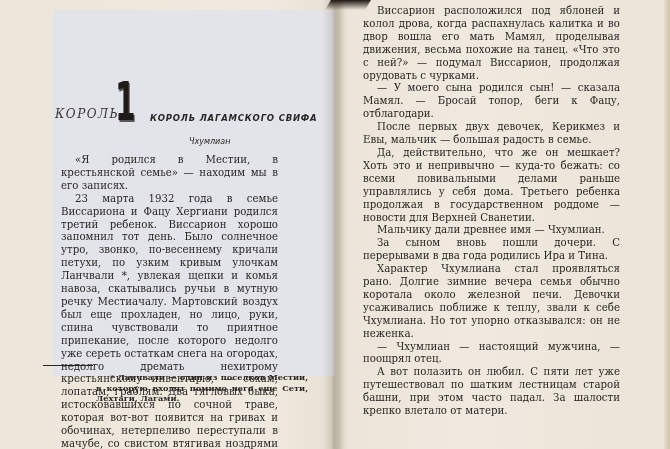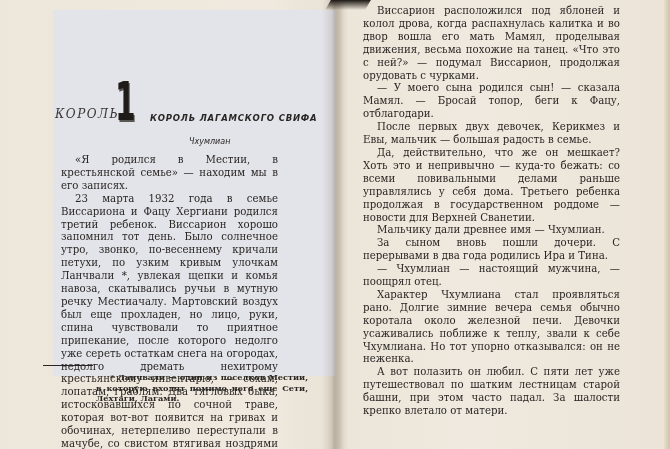--- a/index.html
+++ b/index.html
@@ -97,20 +97,20 @@
 
   <div class="page-number">27</div>
 
   <div class="text-col right-body">
     <p>Виссарион расположился под яблоней и колол дрова, когда распахнулась калитка и во двор вошла его мать Мамял, проделывая движения, весьма похожие на танец. «Что это с ней?» — подумал Виссарион, продолжая орудовать с чурками.</p>
     <p>— У моего сына родился сын! — сказала Мамял. — Бросай топор, беги к Фацу, отблагодари.</p>
     <p>После первых двух девочек, Керикмез и Евы, мальчик — большая радость в семье.</p>
     <p>Да, действительно, что же он мешкает? Хоть это и непривычно — куда-то бежать: со всеми повивальными делами раньше управлялись у себя дома. Третьего ребенка продолжая в государственном роддоме — новости для Верхней Сванетии.</p>
     <p>Мальчику дали древнее имя — Чхумлиан.</p>
     <p>За сыном вновь пошли дочери. С перерывами в два года родились Ира и Тина.</p>
+    <p>Характер Чхумлиана стал проявляться рано. Долгие зимние вечера семья обычно коротала около железной печи. Девочки усаживались поближе к теплу, звали к себе Чхумлиана. Но тот упорно отказывался: он не неженка.</p>
     <p>— Чхумлиан — настоящий мужчина, — поощрял отец.</p>
-    <p>Характер Чхумлиана стал проявляться рано. Долгие зимние вечера семья обычно коротала около железной печи. Девочки усаживались поближе к теплу, звали к себе Чхумлиана. Но тот упорно отказывался: он не неженка.</p>
     <p>А вот полазить он любил. С пяти лет уже путешествовал по шатким лестницам старой башни, при этом часто падал. За шалости крепко влетало от матери.</p>
 
   </div>
 
   <div class="right-edge"></div>
 </div>
 
 </body></html>

